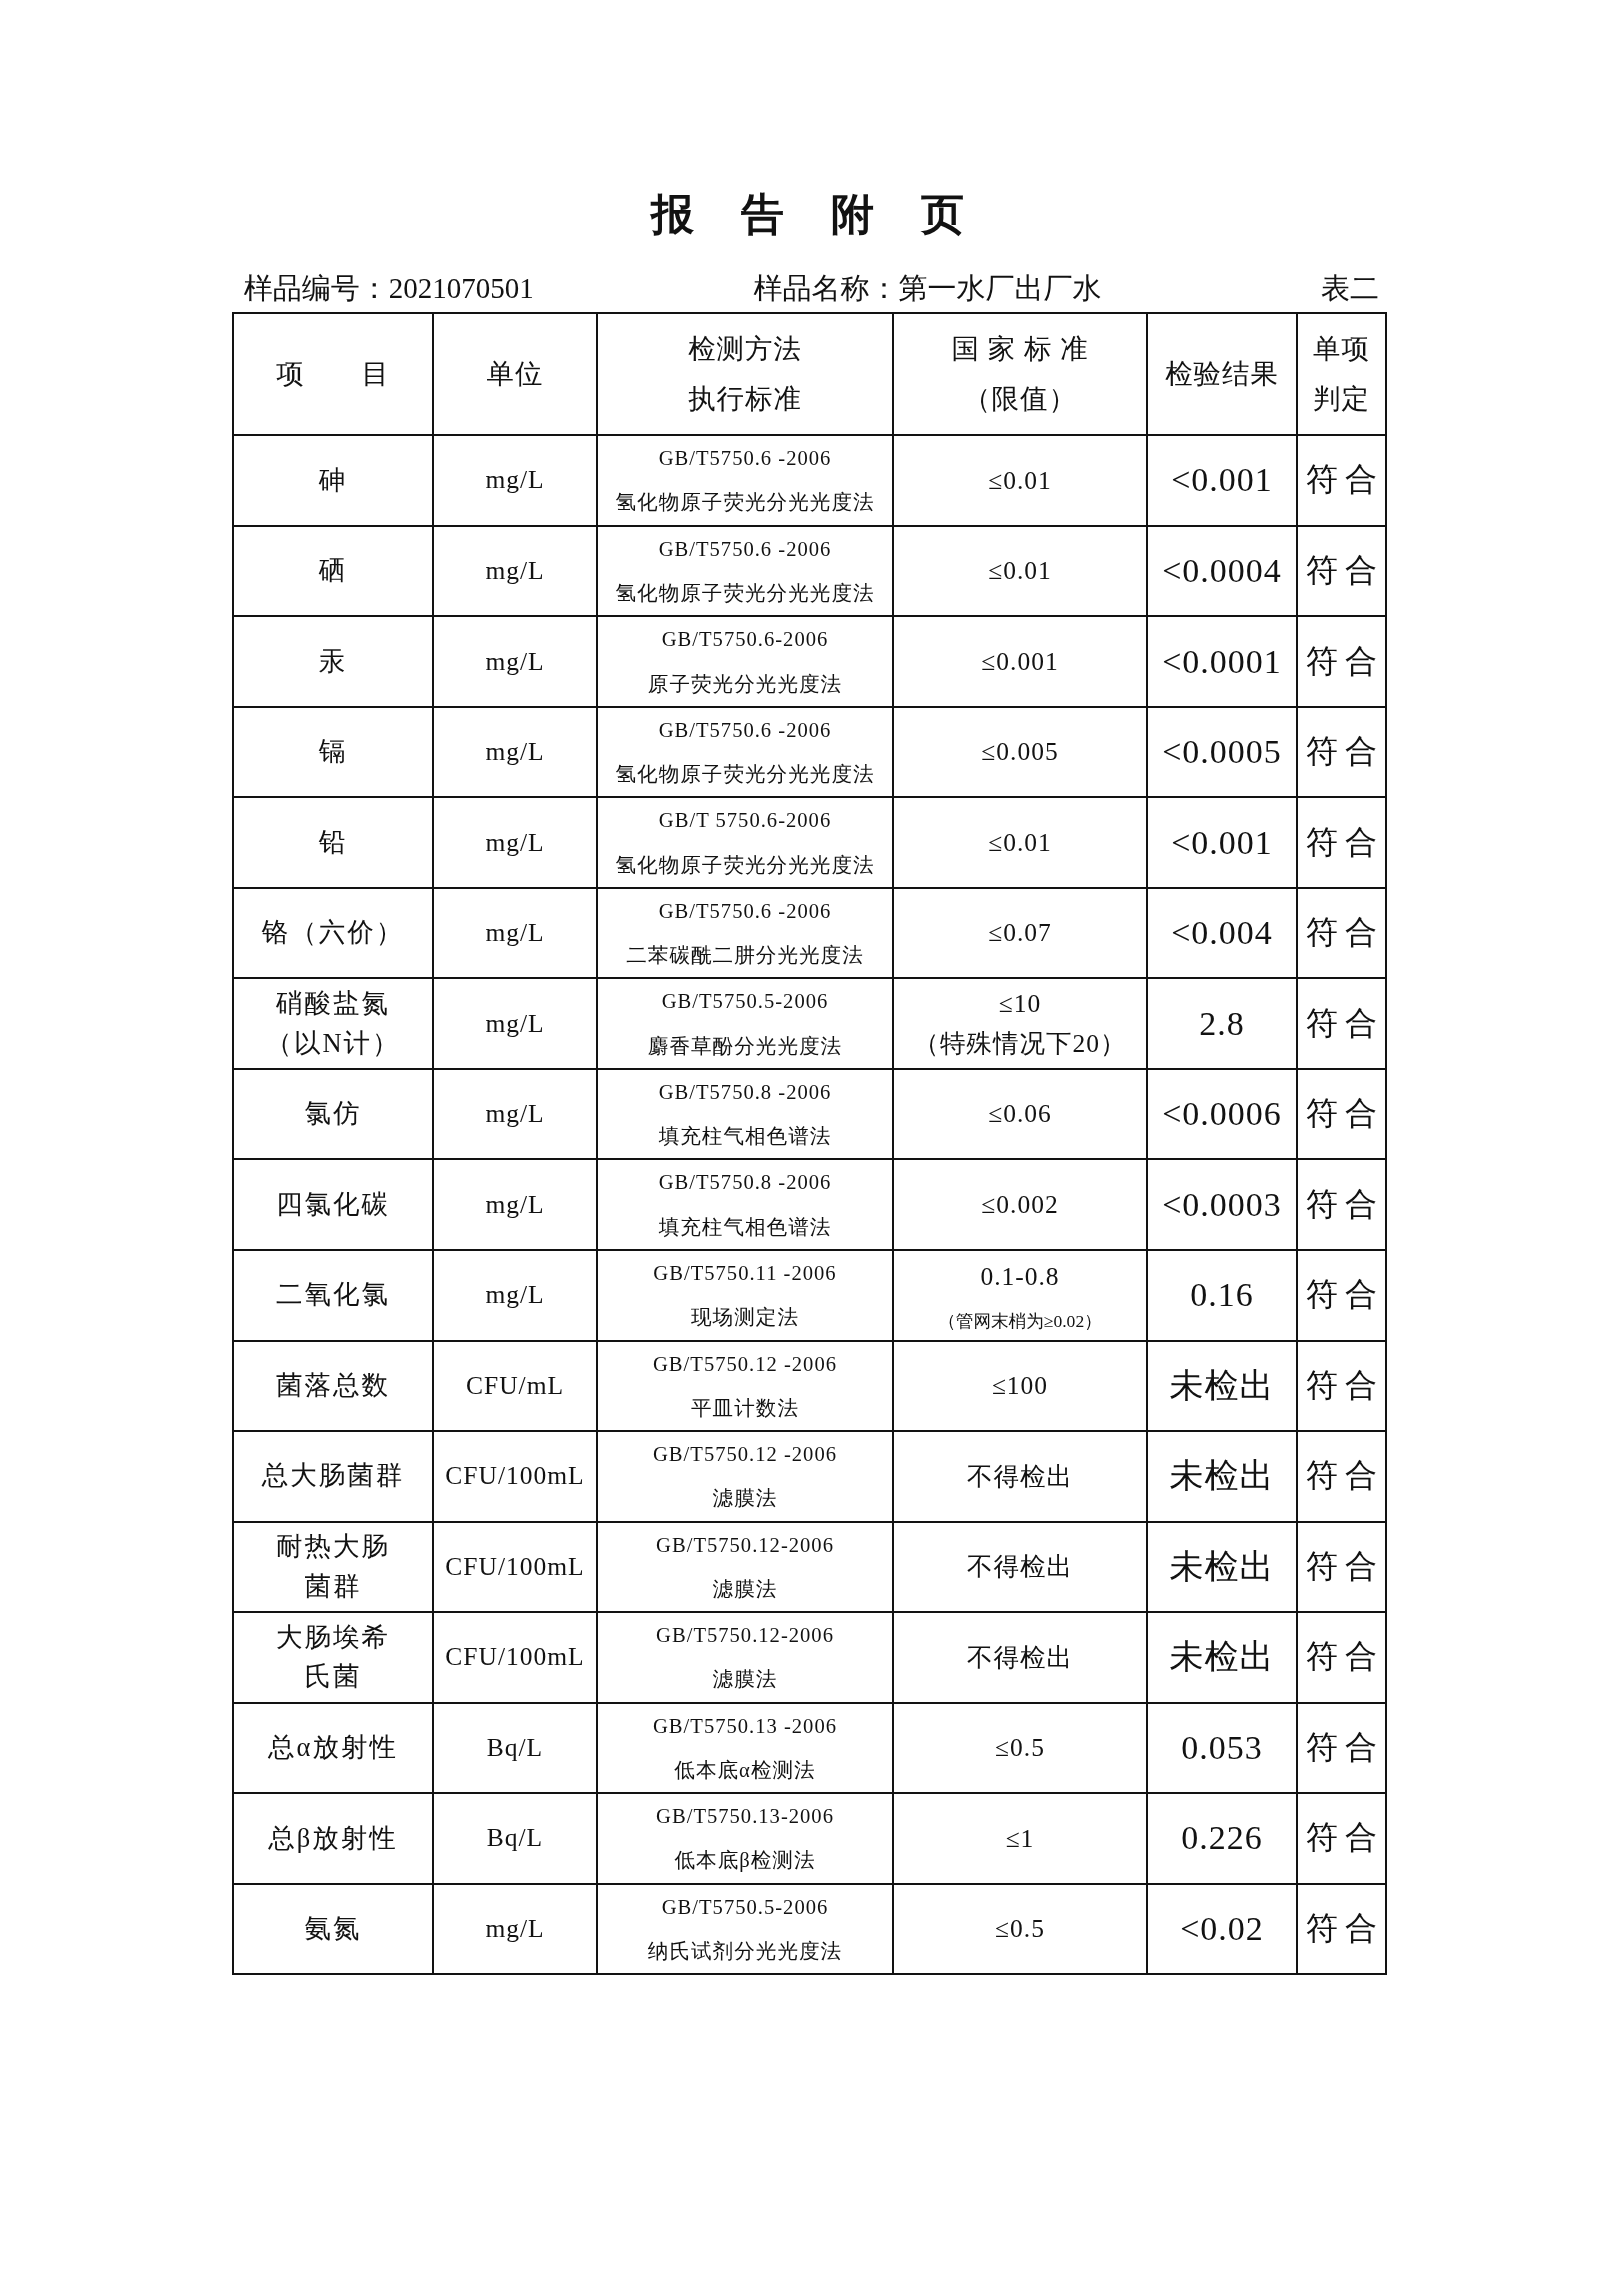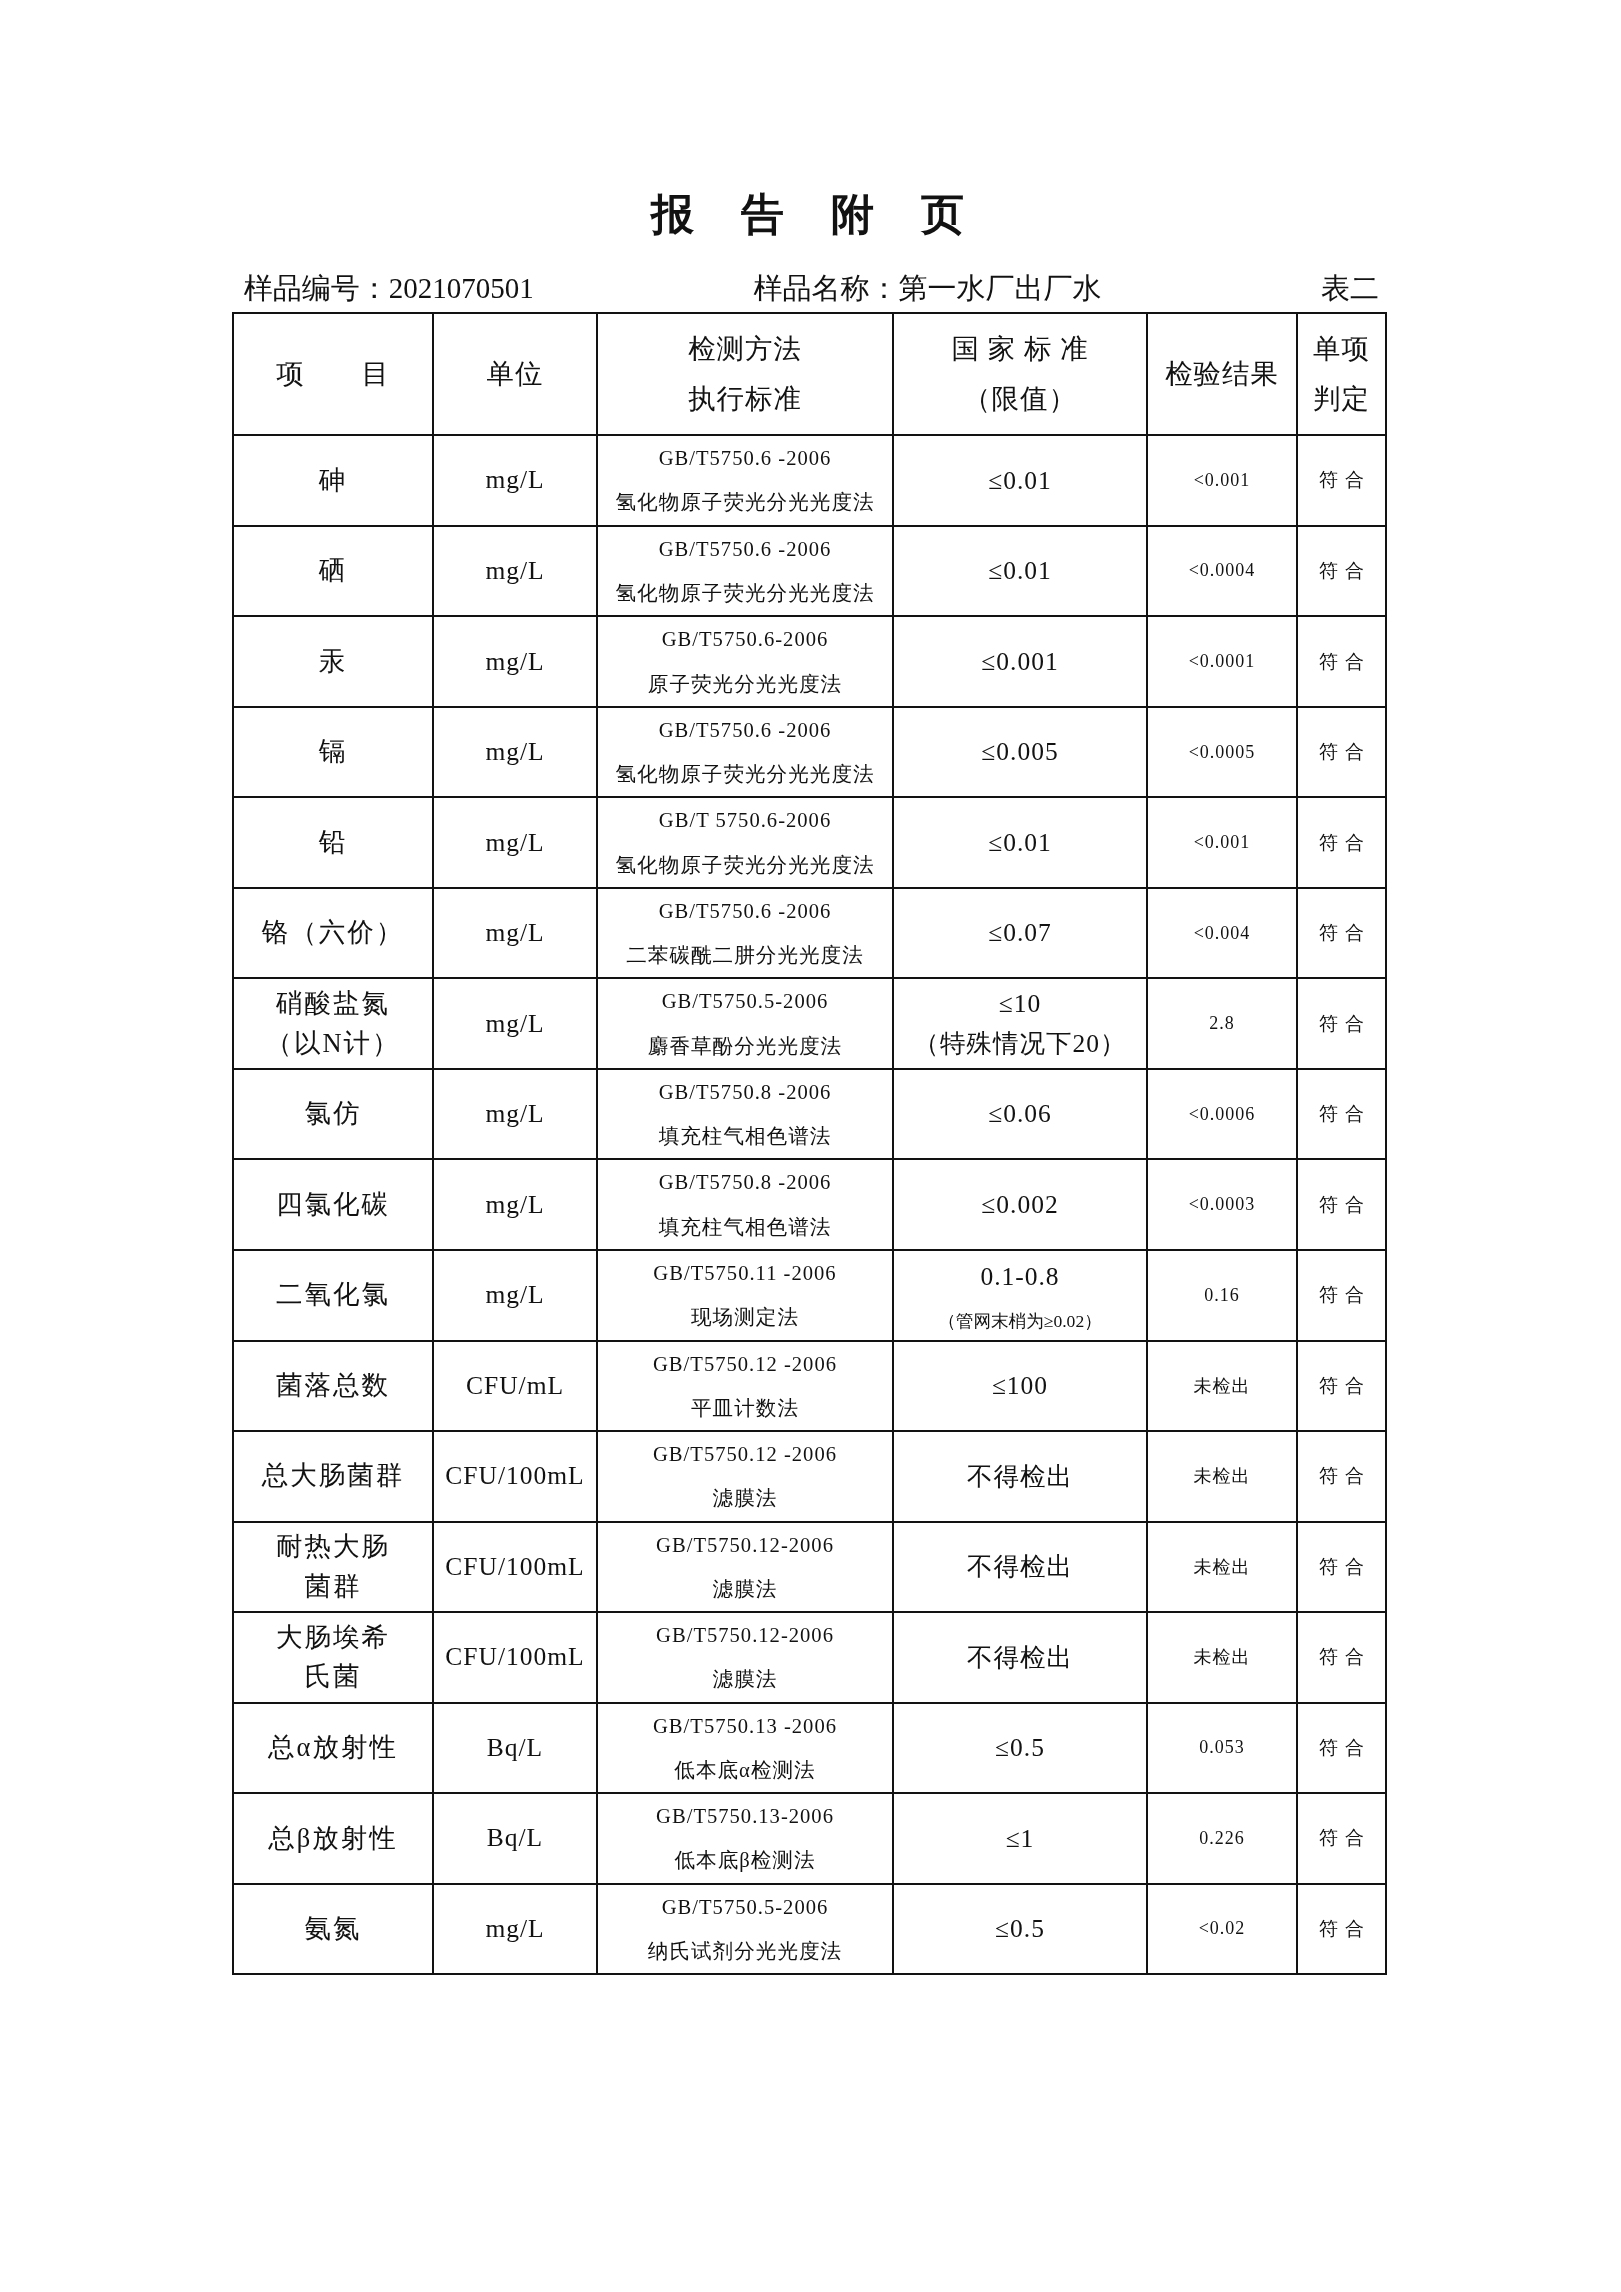--- a/index.html
+++ b/index.html
@@ -51,22 +51,22 @@
   
   tbody tr:nth-child(odd) td { border-bottom-width: 2.9px; }
   th { font-weight: normal; }
   .h-cell { font-size: 27.4px; white-space: pre-line; line-height: 1.85; letter-spacing: 1px; }
   .c-item { font-size: 26.5px; letter-spacing: 2px; white-space: pre-line; line-height: 1.5; }
   .c-unit { font-size: 25.5px; letter-spacing: 1px; }
   .c-method { font-size: 20.6px; letter-spacing: 1px; white-space: pre-line; line-height: 2.15; display: block; }
   .c-standard { font-size: 25.5px; white-space: pre-line; line-height: 1.55; letter-spacing: 1px; display: block; }
   .c-note { display: block; font-size: 17.6px; letter-spacing: 0; margin-top: 13px; }
   .c-note:empty { display: none; }
-  .c-result { font-size: 18px; letter-spacing: 1px; margin-top: 12px; }
-  .c-judgment { font-size: 19px; letter-spacing: 6.9px; text-indent: 6.9px; }
+  .c-result { font-size: 34px; letter-spacing: 1px; margin-top: 12px; }
+  .c-judgment { font-size: 32px; letter-spacing: 6.9px; text-indent: 6.9px; }
 </style>
 </head>
 <body>
 
 <div class="content">
 
   <div class="title">报　告　附　页</div>
 
   <div class="sample-row">
     <span class="group"><span>样品编号：</span><span>2021070501</span></span>

